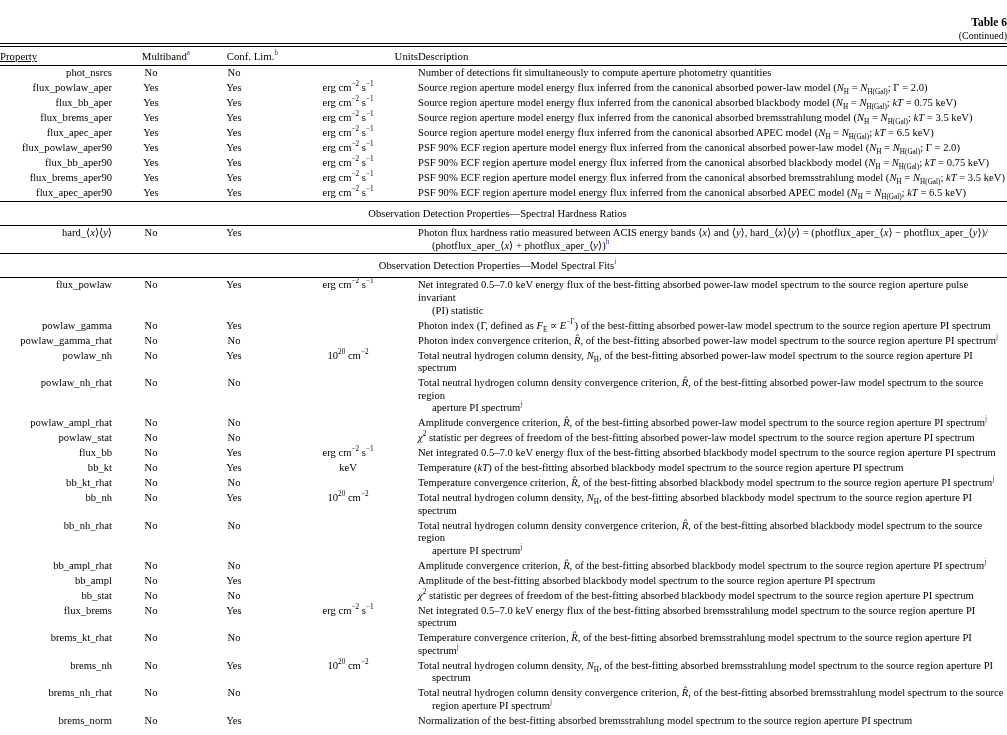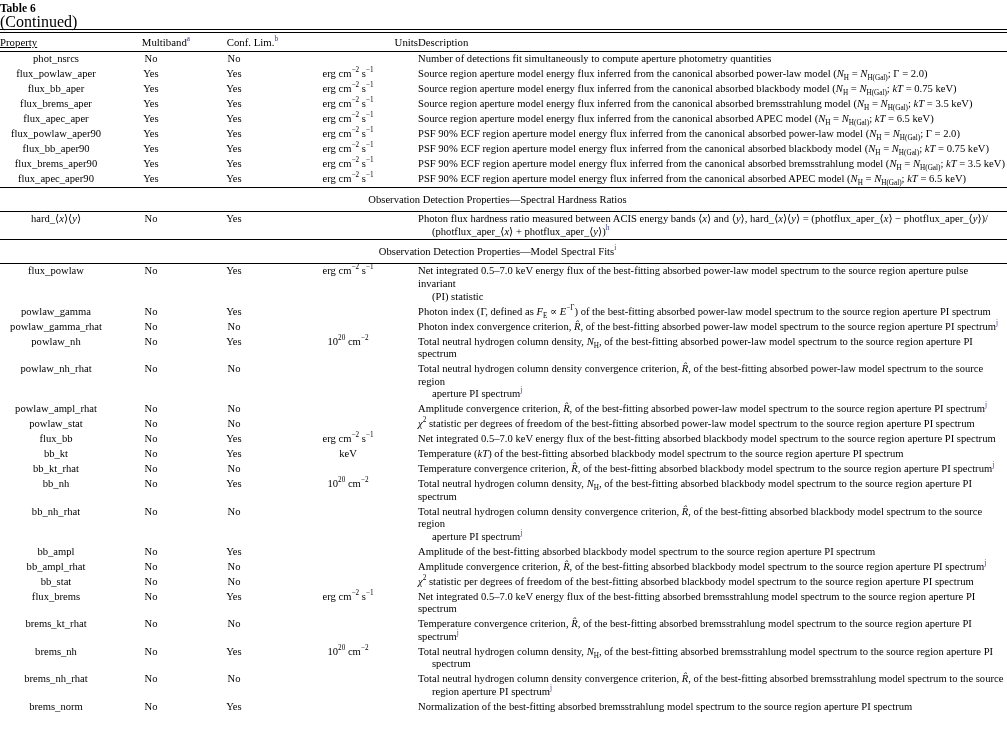--- a/index.html
+++ b/index.html
@@ -15,30 +15,30 @@
     overflow: hidden;
   }
   .page {
     width: 1007px;
     height: 735px;
     position: relative;
     box-sizing: border-box;
     padding: 0;
   }
   .title-block {
-    text-align: left;
-    padding-top: 2px;
+    text-align: right;
+    padding-top: 16px;
   }
   .tbl-title {
     font-weight: bold;
     font-size: 11.5px;
     line-height: 13px;
   }
   .tbl-subtitle {
-    font-size: 16px;
+    font-size: 10px;
     line-height: 14px;
   }
   table.main {
     width: 1007px;
     border-collapse: collapse;
     table-layout: fixed;
     font-size: 10.6px;
   }
   table.main td, table.main th {
     padding: 0;
@@ -76,21 +76,21 @@
     font-size: 0;
     line-height: 0;
     height: 0;
   }
 
   tr.datarow td {
     padding-top: 1.2px;
     padding-bottom: 1.2px;
     line-height: 12.6px;
   }
-  td.prop  { text-align: center; padding-left: 2px; white-space: nowrap; }
+  td.prop  { text-align: right; padding-left: 2px; white-space: nowrap; }
   td.ctr   { text-align: center; }
   td.units { text-align: center; }
   td.desc  { text-align: left; padding-left: 4px; padding-right: 4px; }
   td.desc p {
     margin: 0;
     text-indent: 0;
   }
   td.desc p.hang {
     margin: 0;
     padding-left: 14px;
@@ -363,35 +363,35 @@
           <td class="prop">bb_nh_rhat</td>
           <td class="ctr">No</td>
           <td class="ctr">No</td>
           <td class="units"></td>
           <td class="desc">
             <p>Total neutral hydrogen column density convergence criterion, <span class="math">R̂</span>, of the best-fitting absorbed blackbody model spectrum to the source region</p>
             <p class="hang">aperture PI spectrum<sup class="fn">j</sup></p>
           </td>
         </tr>
         <tr class="datarow">
+          <td class="prop">bb_ampl_rhat</td>
+          <td class="ctr">No</td>
+          <td class="ctr">No</td>
+          <td class="units"></td>
+          <td class="desc">
+            <p>Amplitude convergence criterion, <span class="math">R̂</span>, of the best-fitting absorbed blackbody model spectrum to the source region aperture PI spectrum<sup class="fn">j</sup></p>
+          </td>
+        </tr>
+        <tr class="datarow">
           <td class="prop">bb_ampl</td>
           <td class="ctr">No</td>
           <td class="ctr">Yes</td>
           <td class="units"></td>
           <td class="desc">
             <p>Amplitude of the best-fitting absorbed blackbody model spectrum to the source region aperture PI spectrum</p>
-          </td>
-        </tr>
-        <tr class="datarow">
-          <td class="prop">bb_ampl_rhat</td>
-          <td class="ctr">No</td>
-          <td class="ctr">No</td>
-          <td class="units"></td>
-          <td class="desc">
-            <p>Amplitude convergence criterion, <span class="math">R̂</span>, of the best-fitting absorbed blackbody model spectrum to the source region aperture PI spectrum<sup class="fn">j</sup></p>
           </td>
         </tr>
         <tr class="datarow">
           <td class="prop">bb_stat</td>
           <td class="ctr">No</td>
           <td class="ctr">No</td>
           <td class="units"></td>
           <td class="desc">
             <p><span class="math">χ</span><sup>2</sup> statistic per degrees of freedom of the best-fitting absorbed blackbody model spectrum to the source region aperture PI spectrum</p>
           </td>

